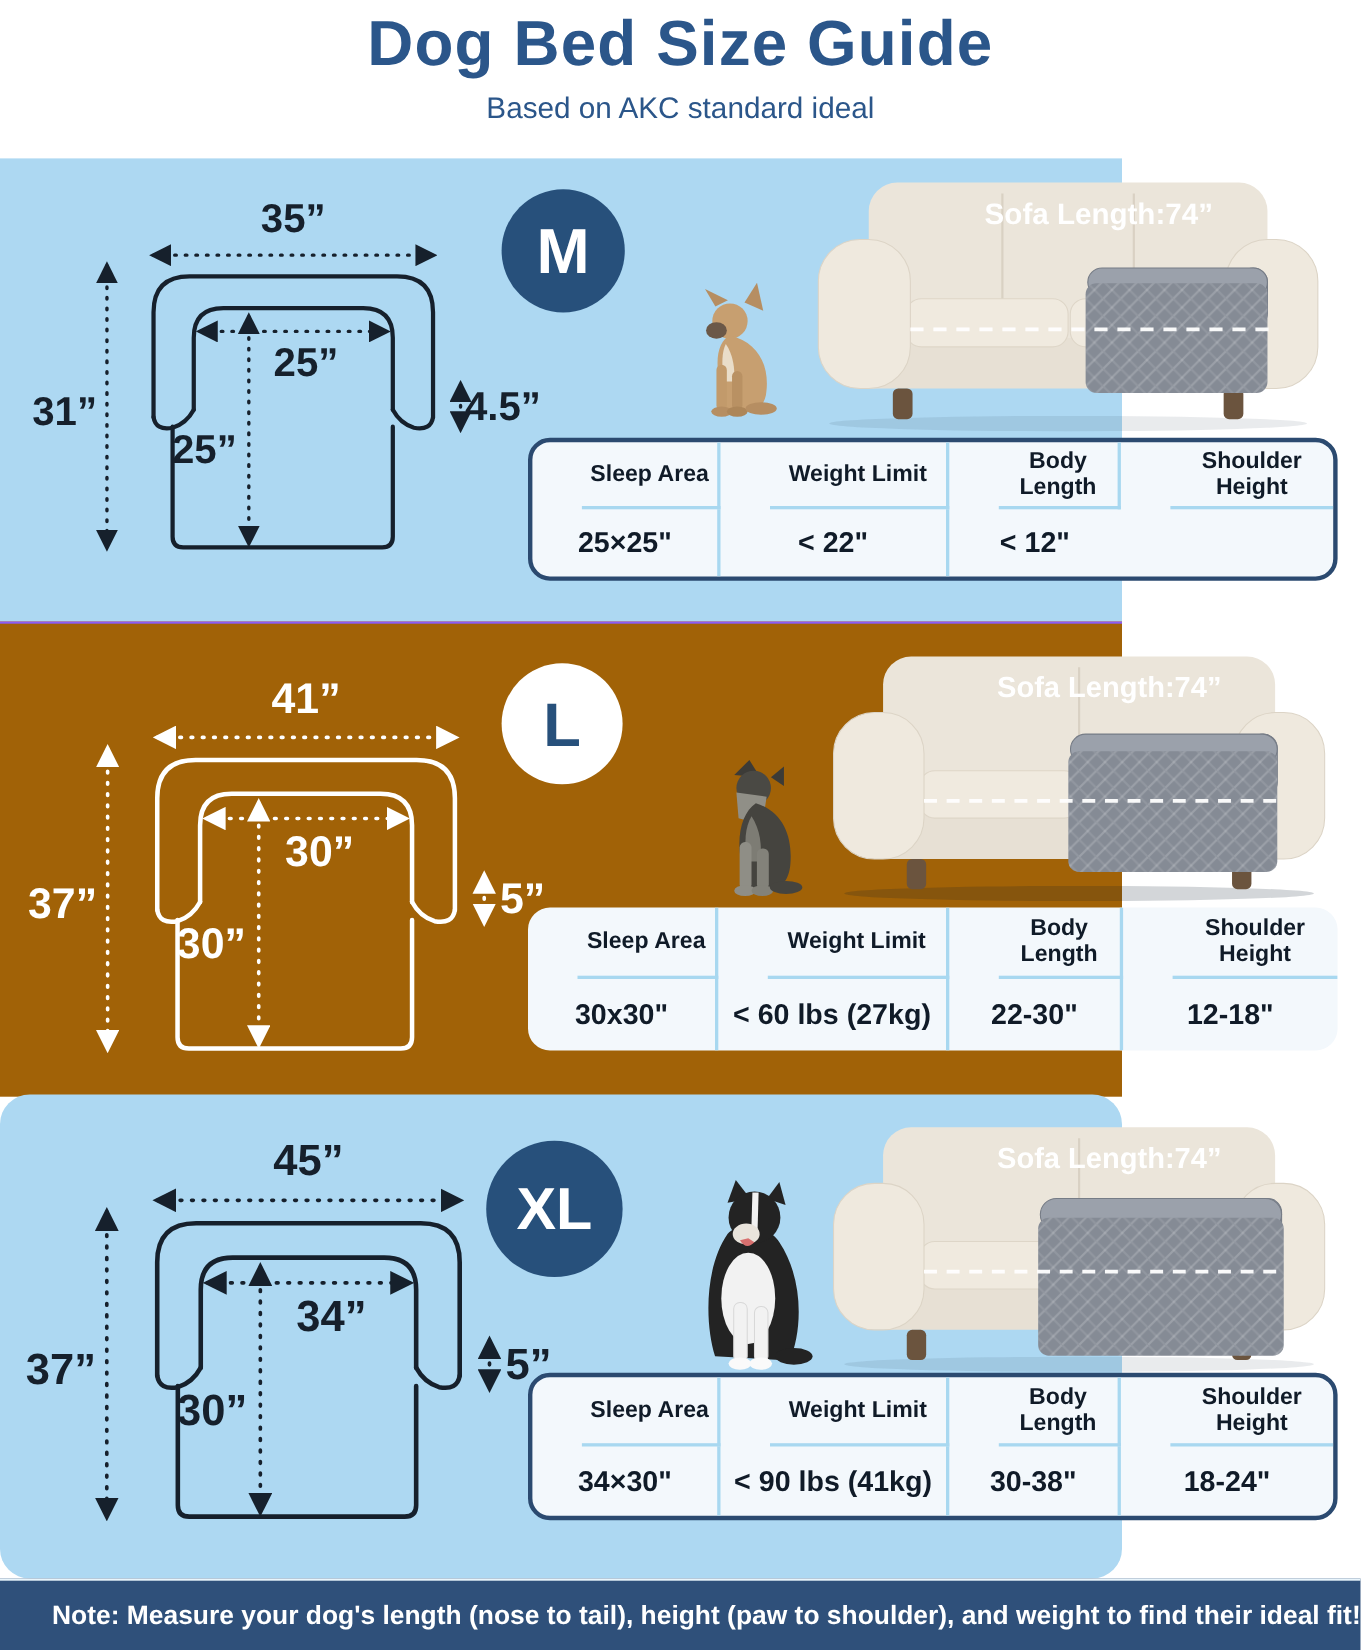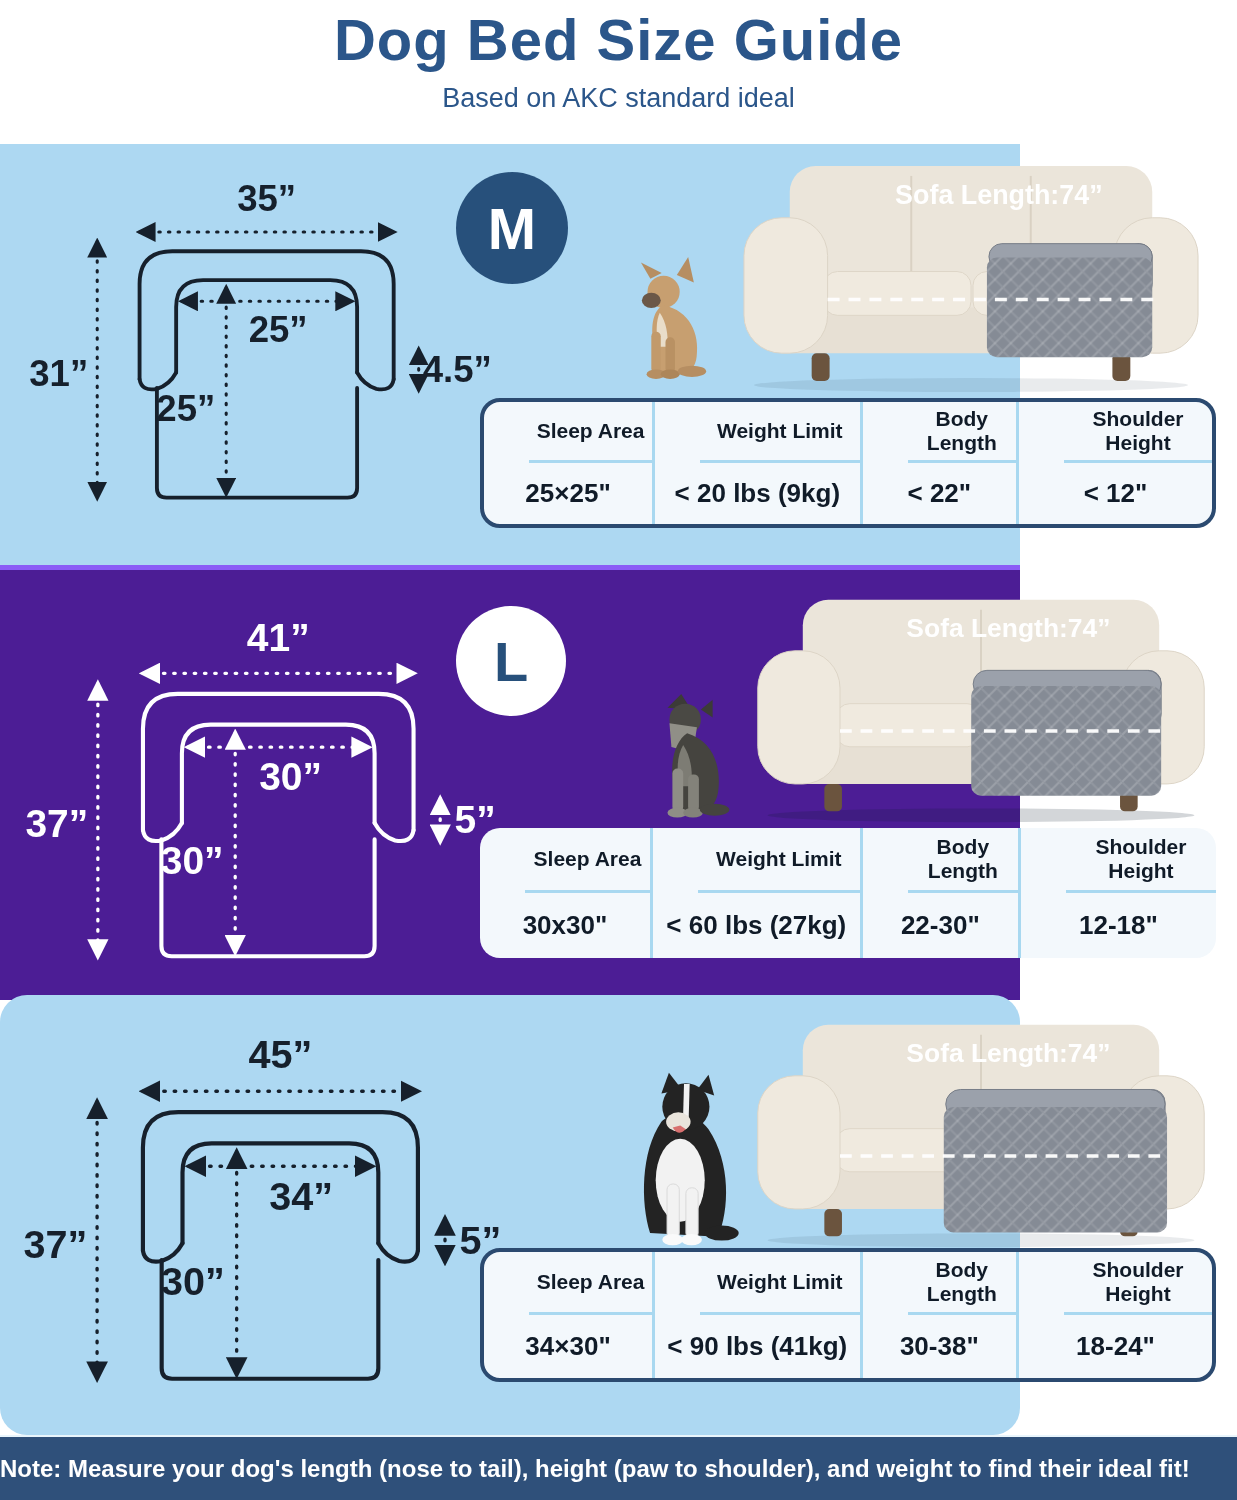--- a/index.html
+++ b/index.html
@@ -7,21 +7,21 @@
     width:1237px;height:1500px;position:relative;background:#ffffff;
     font-family:"Liberation Sans", sans-serif;overflow:hidden;
   }
   
   .header{position:absolute;left:0;top:0;width:1237px;height:144px;background:#ffffff;text-align:center;}
   .title{margin:0;padding-top:6px;font-size:58px;font-weight:800;color:#2b568a;letter-spacing:1px;}
   .subtitle{margin:0;margin-top:10px;font-size:27px;color:#2b568a;font-weight:400;}
   
   .section{position:absolute;left:0;width:1020px;}
   .section.light{background:#add8f2;color:#16202c;}
-  .section.dark{background:#4c1d95;color:#ffffff;border-top:5px solid #8b5cf6;}
+  .section.dark{background:#a16207;color:#ffffff;border-top:2px solid #8b5cf6;}
   #section-m{top:144px;height:421px;}
   #section-l{top:565px;height:430px;}
   #section-xl{top:995px;height:440px;border-radius:27px;}
   
   .diagram{position:absolute;overflow:visible;}
   #section-m .diagram{left:26px;top:36px;width:462px;}
   #section-l .diagram{left:22px;top:48px;width:492px;}
   #section-xl .diagram{left:20px;top:40px;width:500px;}
   .diagram .outline{fill:none;stroke:currentColor;stroke-width:4;stroke-linecap:round;stroke-linejoin:round;}
   .diagram .dash{stroke:currentColor;stroke-width:3.2;stroke-dasharray:1.5 8.5;stroke-linecap:round;fill:none;}
@@ -53,21 +53,21 @@
   #section-m .size-table{left:480px;top:254px;width:736px;height:130px;}
   #section-l .size-table{left:480px;top:258px;width:736px;height:130px;}
   #section-xl .size-table{left:480px;top:253px;width:736px;height:134px;}
   .tcell{display:flex;align-items:center;justify-content:center;color:#101b28;font-weight:bold;text-align:center;}
   .tcell.head{font-size:21px;border-bottom:3px solid #a8d8f0;margin-left:45px;}
   .tcell.val{font-size:26px;}
   .vline{border-right:3px solid #a8d8f0;}
   
   .note-bar{
     position:absolute;left:0;top:1435px;width:1237px;height:65px;background:#2f507a;
-    display:flex;align-items:center;justify-content:flex-start;border-top:2px solid #e9f5fc;box-sizing:border-box;
+    display:flex;align-items:center;justify-content:flex-end;border-top:2px solid #e9f5fc;box-sizing:border-box;
   }
   .note-text{color:#ffffff;font-size:24px;font-weight:600;}
 </style>
 </head>
 <body>
 
 <div class="header">
   <h1 class="title">Dog Bed Size Guide</h1>
   <p class="subtitle">Based on AKC standard ideal</p>
 </div>
@@ -141,21 +141,20 @@
     <line x1="96" y1="140" x2="428" y2="140" stroke="#ffffff" stroke-width="3.5" stroke-dasharray="12 9" opacity="0.95"></line>
     <text class="sofa-label" x="268" y="44" text-anchor="middle">Sofa Length:74”</text>
   </svg>
 
   <div class="size-table bordered">
     <div class="tcell head vline">Sleep Area</div>
     <div class="tcell head vline">Weight Limit</div>
     <div class="tcell head vline">Body Length</div>
     <div class="tcell head">Shoulder Height</div>
     <div class="tcell val vline">25×25"</div>
-    <div class="tcell val vline">&lt; 20 lbs (9kg)</div>
     <div class="tcell val vline">&lt; 22"</div>
     <div class="tcell val">&lt; 12"</div>
   </div>
 </div>
 
 <div class="section dark" id="section-l">
   <svg class="diagram" viewBox="0 0 480 340">
     <defs>
       <marker id="ah-l" viewBox="0 0 10 10" refX="8" refY="5" markerWidth="6.5" markerHeight="6.5" orient="auto-start-reverse">
         <path d="M0 0 L10 5 L0 10 z" fill="currentColor"></path>
@@ -252,20 +251,21 @@
     <path class="outline" d="M118,207 Q120,220 136,217 Q149,213 156,200"></path>
     <path class="outline" d="M382,207 Q380,220 364,217 Q351,213 344,200"></path>
     <line class="dash" x1="162" y1="126" x2="338" y2="126" marker-start="url(#ah-x)" marker-end="url(#ah-x)"></line>
     <text class="dim" x="270" y="168" text-anchor="middle">34”</text>
     <line class="dash" x1="208" y1="112" x2="208" y2="326" marker-start="url(#ah-x)" marker-end="url(#ah-x)"></line>
     <text class="dim" x="166" y="250" text-anchor="middle">30”</text>
     <line class="dash" x1="408" y1="176" x2="408" y2="218" marker-start="url(#ah-x)" marker-end="url(#ah-x)"></line>
     <text class="dim" x="442" y="210" text-anchor="middle">5”</text>
   </svg>
 
+  <div class="badge dark-badge">XL</div>
 
   <svg class="dog" viewBox="0 0 140 190">
     <g>
       <path d="M46 26 L54 4 L68 22 Z" fill="#232323"></path>
       <path d="M84 22 L96 6 L102 28 Z" fill="#232323"></path>
       <path d="M46 56 C24 88 24 142 34 174 L106 178 C118 150 120 100 96 64 C86 48 56 44 46 56 Z" fill="#232323"></path>
       <ellipse cx="66" cy="118" rx="26" ry="44" fill="#f2f2f2"></ellipse>
       <rect x="52" y="122" width="13" height="58" rx="6" fill="#f2f2f2" stroke="#d8d8d8"></rect>
       <rect x="72" y="126" width="13" height="54" rx="6" fill="#f2f2f2" stroke="#d8d8d8"></rect>
       <ellipse cx="58" cy="181" rx="11" ry="6" fill="#fafafa"></ellipse>

